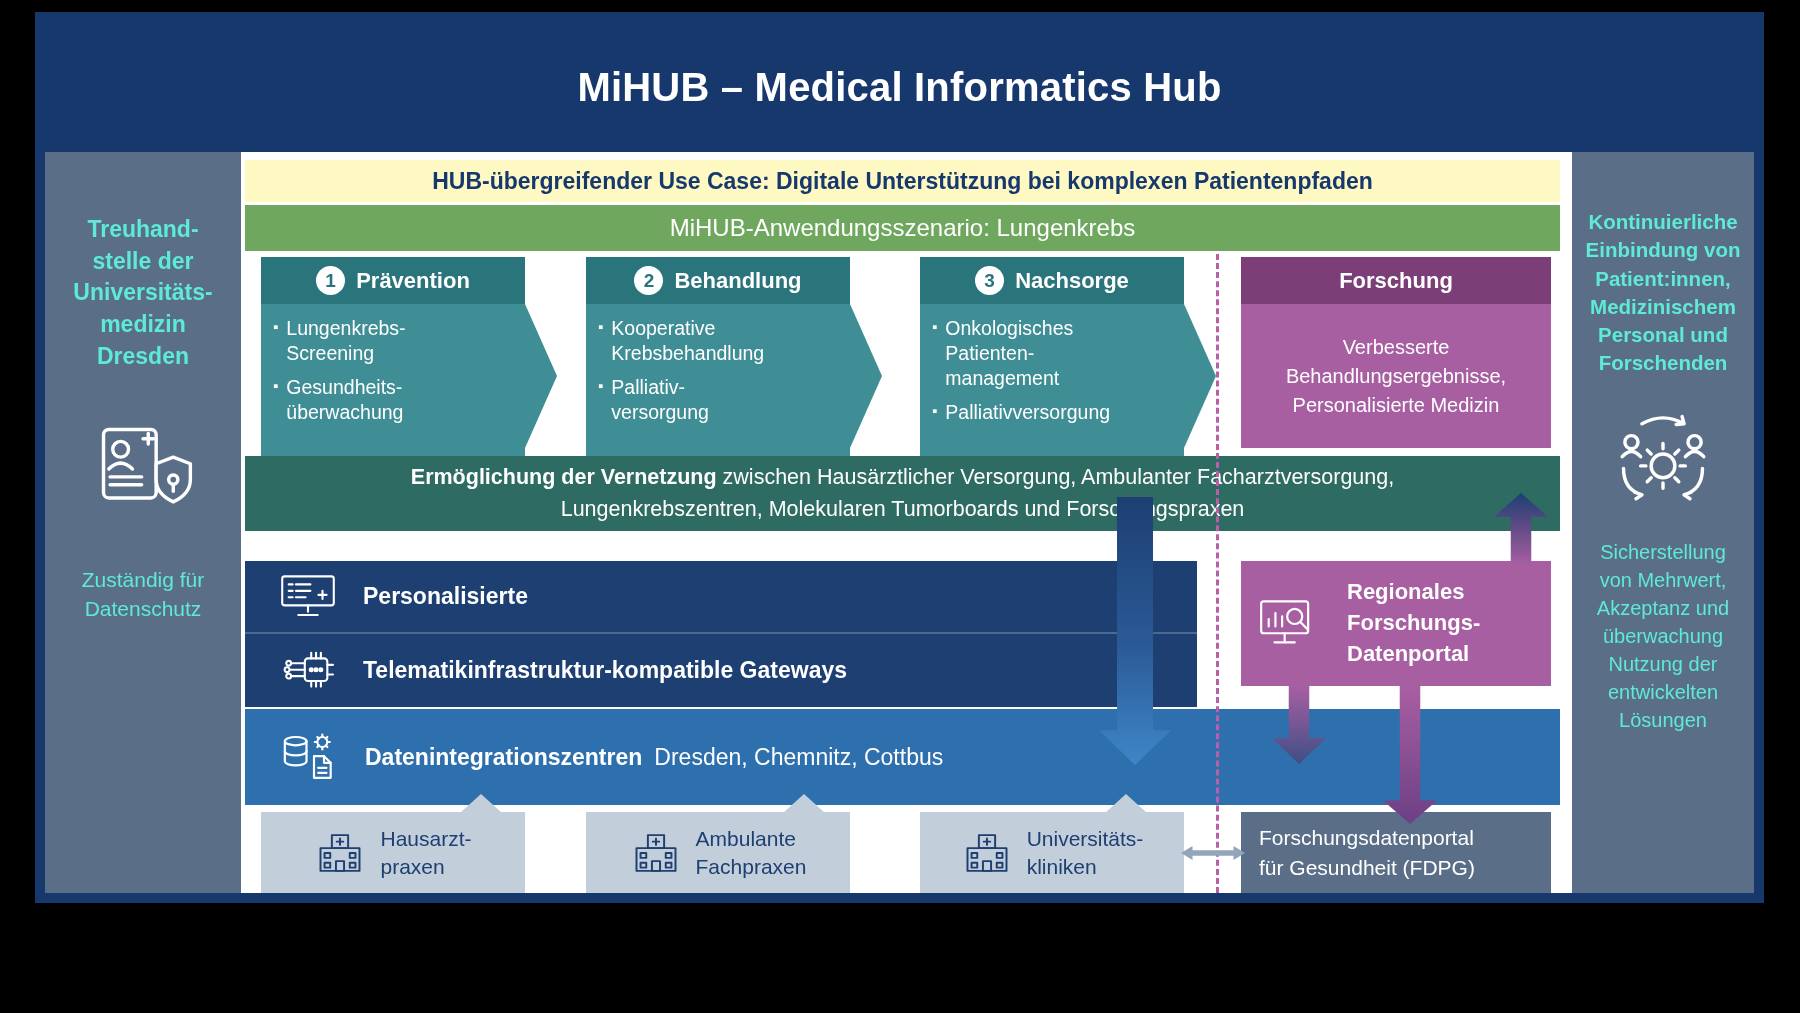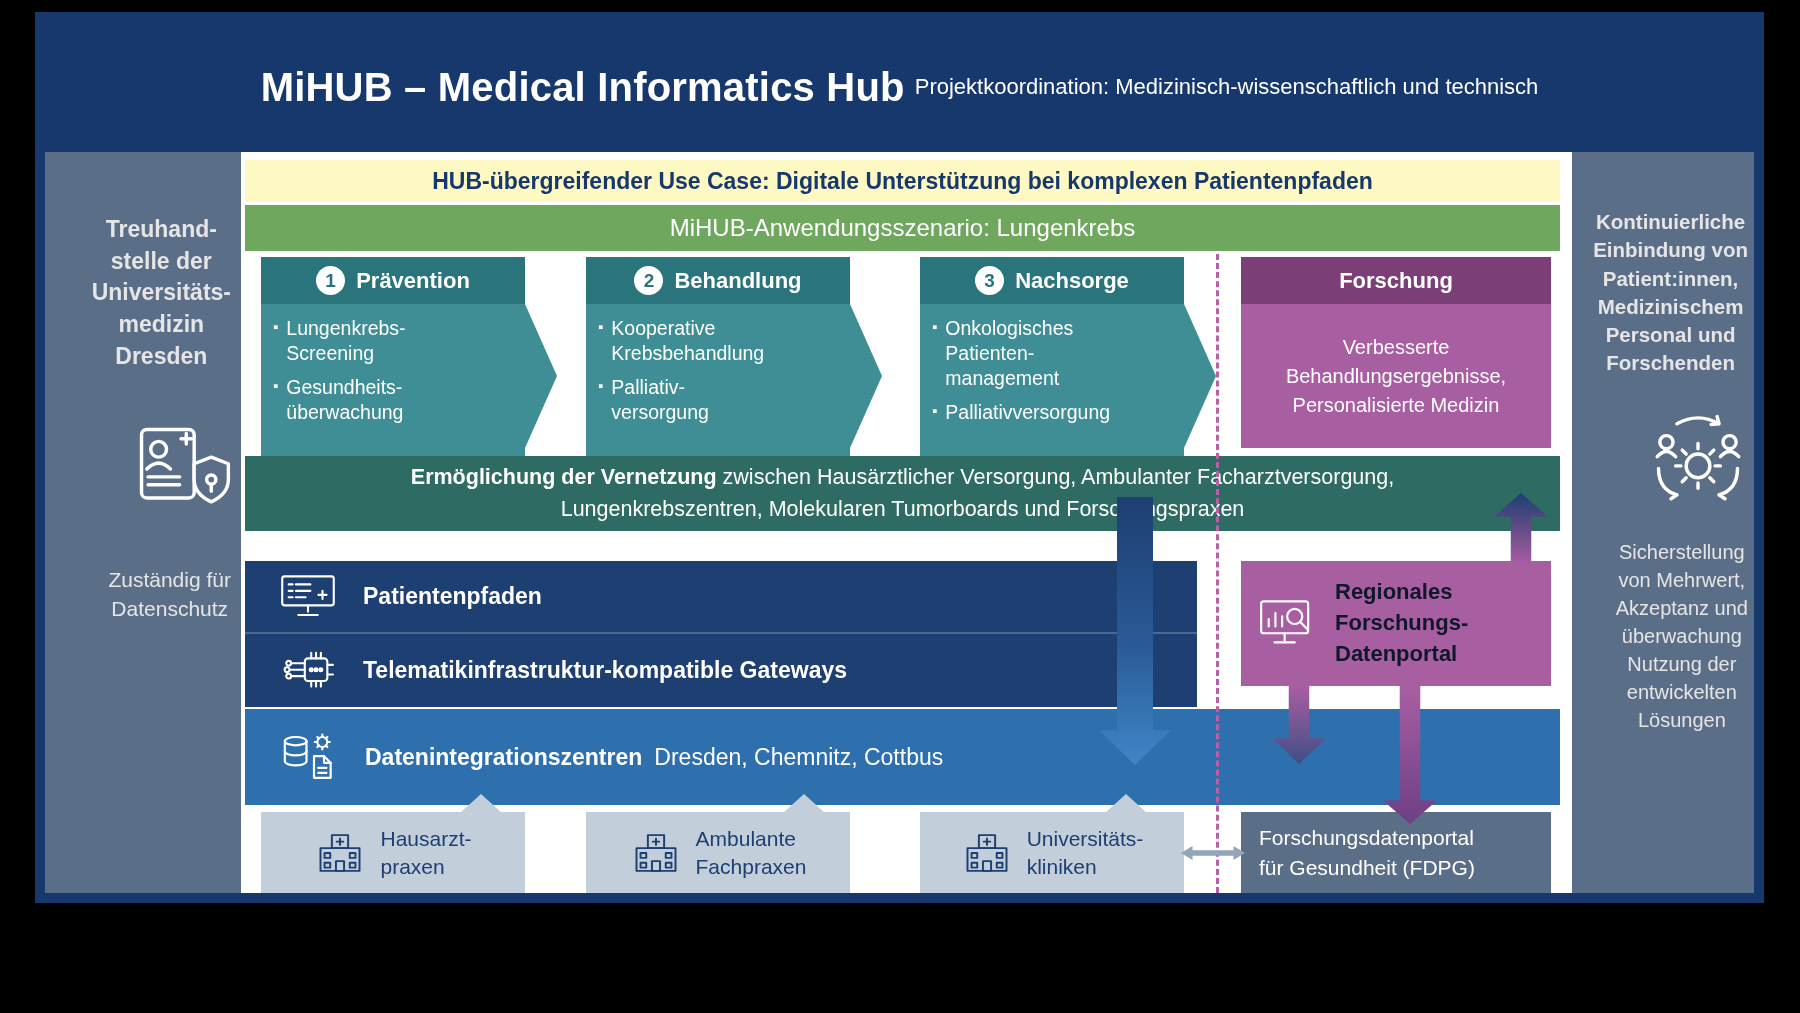--- a/index.html
+++ b/index.html
@@ -14,21 +14,21 @@
   
   .topbar{
     height:130px;background:#16386d;color:#fff;
     display:flex;flex-direction:row;align-items:center;justify-content:center;gap:10px;
   }
   .topbar h1{margin:0;font-size:40px;font-weight:bold;letter-spacing:.2px;}
   .topbar .subtitle{font-size:22px;font-weight:400;}
   
   .bodyrow{display:flex;height:741px;}
   .side{
-    background:#5b6e88;color:#e5e5e5;display:flex;flex-direction:column;align-items:flex-end;
+    background:#5b6e88;color:#5eead4;display:flex;flex-direction:column;align-items:center;
     text-align:center;box-sizing:border-box;
   }
   .side.left{width:196px;padding:62px 10px 0;}
   .side.right{width:182px;padding:56px 6px 0;}
   .side-title{font-weight:bold;line-height:1.38;white-space:pre-line;}
   .side.left .side-title{font-size:23px;}
   .side.right .side-title{font-size:20.5px;}
   .side-icon{margin-top:46px;}
   .side.right .side-icon{margin-top:30px;}
   .side-caption{margin-top:46px;font-size:21px;line-height:1.4;white-space:pre-line;}
@@ -74,22 +74,22 @@
   .layer{display:flex;align-items:center;padding-left:34px;gap:26px;color:#fff;z-index:1;}
   .layer-patient{left:4px;top:409px;width:952px;height:71px;background:#1d3f72;}
   .layer-gateway{left:4px;top:480px;width:952px;height:75px;background:#1d3f72;
     border-top:2px solid rgba(255,255,255,.22);}
   .layer-data{left:4px;top:557px;width:1315px;height:96px;background:#2e6fad;}
   .layer-label{font-size:23px;font-weight:bold;}
   .layer-text{display:flex;align-items:baseline;gap:12px;}
   .layer-detail{font-size:23px;font-weight:400;}
   
   .portal{
-    left:1000px;top:409px;width:310px;height:125px;background:#a85fa2;color:#0f172a;
-    display:flex;align-items:center;padding:0 8px 0 16px;gap:16px;z-index:2;
+    left:1000px;top:409px;width:310px;height:125px;background:#a85fa2;color:#ffffff;
+    display:flex;align-items:center;padding:0 8px 0 16px;gap:28px;z-index:2;
   }
   .portal-label{font-size:22px;font-weight:bold;line-height:1.4;white-space:pre-line;}
   
   .big-arrow{
     left:858px;top:345px;width:72px;height:268px;z-index:4;
     clip-path:polygon(25% 0,75% 0,75% 87%,100% 87%,50% 100%,0 87%,25% 87%);
     background:linear-gradient(180deg,#1d3f72 0%,#2a5a96 55%,#3f86c8 100%);
   }
   .arrow-up-purple{
     left:1253px;top:341px;width:54px;height:72px;z-index:4;
@@ -129,21 +129,20 @@
   }
   svg{display:block;}
 </style>
 </head>
 <body>
 
 <div class="frame">
 
   <header class="topbar">
     <h1>MiHUB – Medical Informatics Hub</h1>
-    <div class="subtitle">Projektkoordination: Medizinisch-wissenschaftlich und technisch</div>
   </header>
 
   <div class="bodyrow">
 
     <aside class="side left">
       <div class="side-title">Treuhand-
 stelle der
 Universitäts-
 medizin
 Dresden</div>
@@ -244,21 +243,21 @@
 
       <div class="abs layer layer-patient">
         <span>
           <svg width="58" height="47" viewBox="0 0 72 58" fill="none" stroke="#fff" stroke-width="2.6" stroke-linecap="round" stroke-linejoin="round">
             <rect x="4" y="4" width="64" height="36" rx="3"></rect>
             <path d="M36 40 v8 M24 52 h24"></path>
             <path d="M12 14 h5 M21 14 h18 M12 22 h5 M21 22 h18 M12 30 h5 M21 30 h12"></path>
             <path d="M54 22 v10 M49 27 h10"></path>
           </svg>
         </span>
-        <span class="layer-label">Patientenpfaden</span>
+        <span class="layer-label">Personalisierte</span>
       </div>
 
       <div class="abs layer layer-gateway">
         <span>
           <svg width="58" height="47" viewBox="0 0 72 58" fill="none" stroke="#fff" stroke-width="2.6" stroke-linecap="round" stroke-linejoin="round">
             <rect x="32" y="14" width="28" height="28" rx="4"></rect>
             <path d="M40 14 v-7 M46 14 v-7 M52 14 v-7 M40 42 v7 M46 42 v7 M52 42 v7 M60 22 h7 M60 34 h7"></path>
             <path d="M32 20 H16 M32 28 H14 M32 36 H16"></path>
             <circle cx="12" cy="20" r="3"></circle>
               <circle cx="10" cy="28" r="3"></circle>

